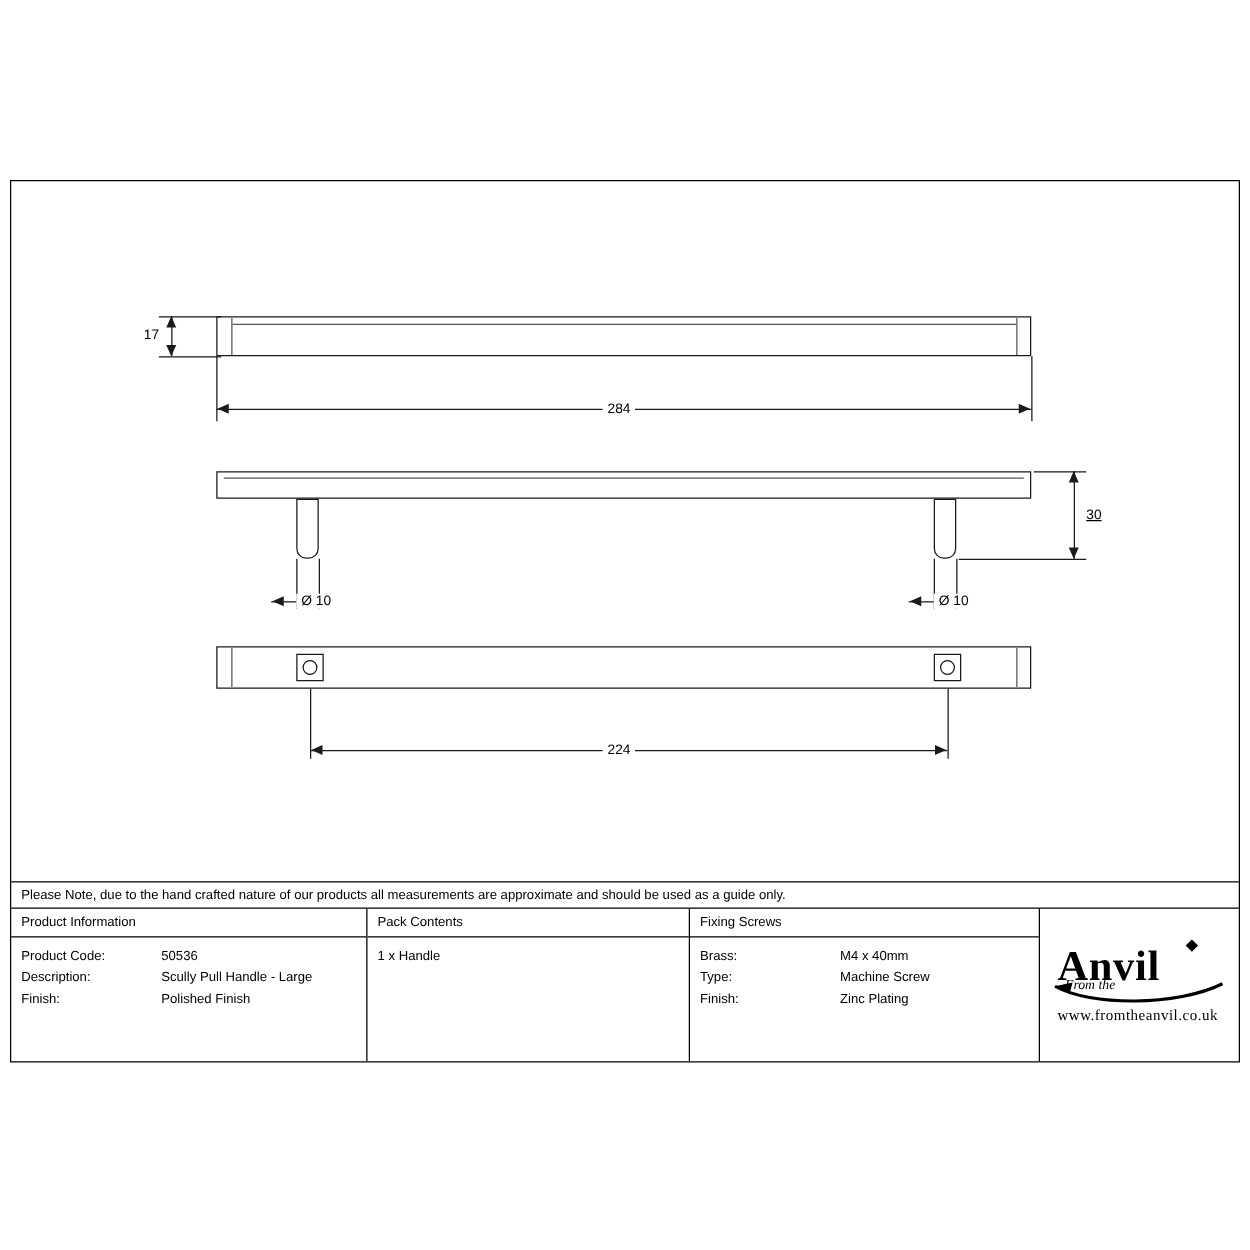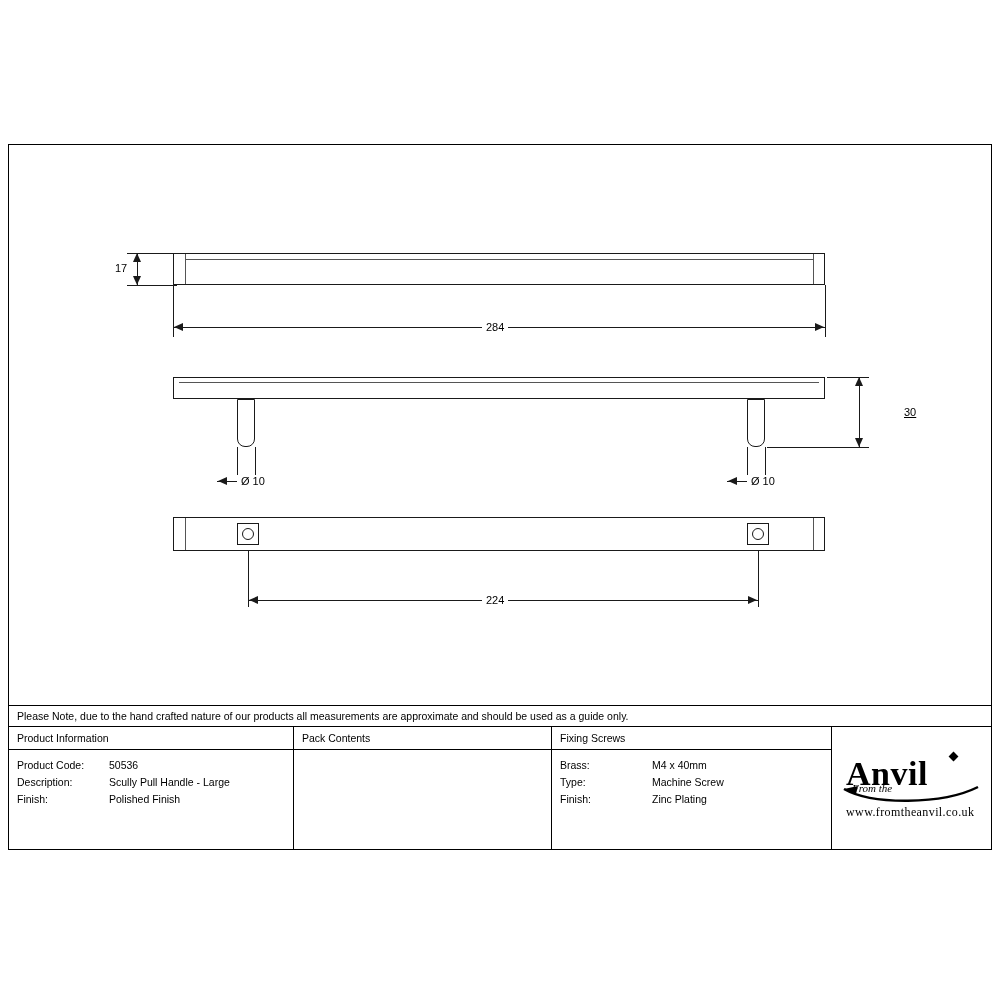--- a/index.html
+++ b/index.html
@@ -173,21 +173,21 @@
     left: 8px;
     top: 30px;
     right: 6px;
   }
   .row {
     display: flex;
     font-size: 10.5px;
     line-height: 17px;
   }
   .row .k { width: 92px; }
-  .row .v { flex: 1; }
+  .row .v { flex: 1; margin-left: 20px; }
   .row-single {
     font-size: 10.5px;
     line-height: 17px;
   }
 
   #col-product { width: 285px; }
   #col-pack    { width: 258px; }
   #col-fixing  { width: 280px; }
   #col-logo    { width: 159px; }
 
@@ -268,21 +268,21 @@
     <div class="bar" style="left:164px; top:232px; width:652px; height:22px;"></div>
     <div class="bar-inner" style="left:170px; top:237px; width:640px; height:0; border-width:1px 0 0 0;"></div>
     <div class="leg" style="left:228px; top:254px; width:18px; height:48px; border-radius:0 0 8px 8px;"></div>
     <div class="leg" style="left:738px; top:254px; width:18px; height:48px; border-radius:0 0 8px 8px;"></div>
 
     <div class="ext-h" style="left:818px; top:232px; width:42px;"></div>
     <div class="ext-h" style="left:758px; top:302px; width:102px;"></div>
     <div class="dimline-v" style="left:850px; top:232px; height:70px;"></div>
     <div class="arrow arrow-up" style="left:846px; top:232px;"></div>
     <div class="arrow arrow-down" style="left:846px; top:293px;"></div>
-    <div class="dim-label" style="left:891px; top:261px;text-decoration:underline;">30</div>
+    <div class="dim-label" style="left:856px; top:261px;text-decoration:underline;">30</div>
 
     <div class="ext-v" style="left:228px; top:302px; height:40px;"></div>
     <div class="ext-v" style="left:246px; top:302px; height:40px;"></div>
     <div class="dimline-h" style="left:208px; top:336px; width:38px;"></div>
     <div class="arrow arrow-left" style="left:209px; top:332px;"></div>
     <div class="arrow arrow-right" style="left:237px; top:332px;"></div>
     <div class="dim-label" style="left:228px; top:330px;">Ø 10</div>
 
     <div class="ext-v" style="left:738px; top:302px; height:40px;"></div>
     <div class="ext-v" style="left:756px; top:302px; height:40px;"></div>
@@ -331,20 +331,21 @@
           <span class="k">Finish:</span>
           <span class="v">Polished Finish</span>
         </div>
       </div>
     </div>
 
     <div class="col" id="col-pack">
       <div class="col-head">Pack Contents</div>
       <div class="col-rule"></div>
       <div class="rows">
+        <div class="row-single">1 x Handle</div>
       </div>
     </div>
 
     <div class="col" id="col-fixing">
       <div class="col-head">Fixing Screws</div>
       <div class="col-rule"></div>
       <div class="rows">
         <div class="row">
           <span class="k">Brass:</span>
           <span class="v">M4 x 40mm</span>

